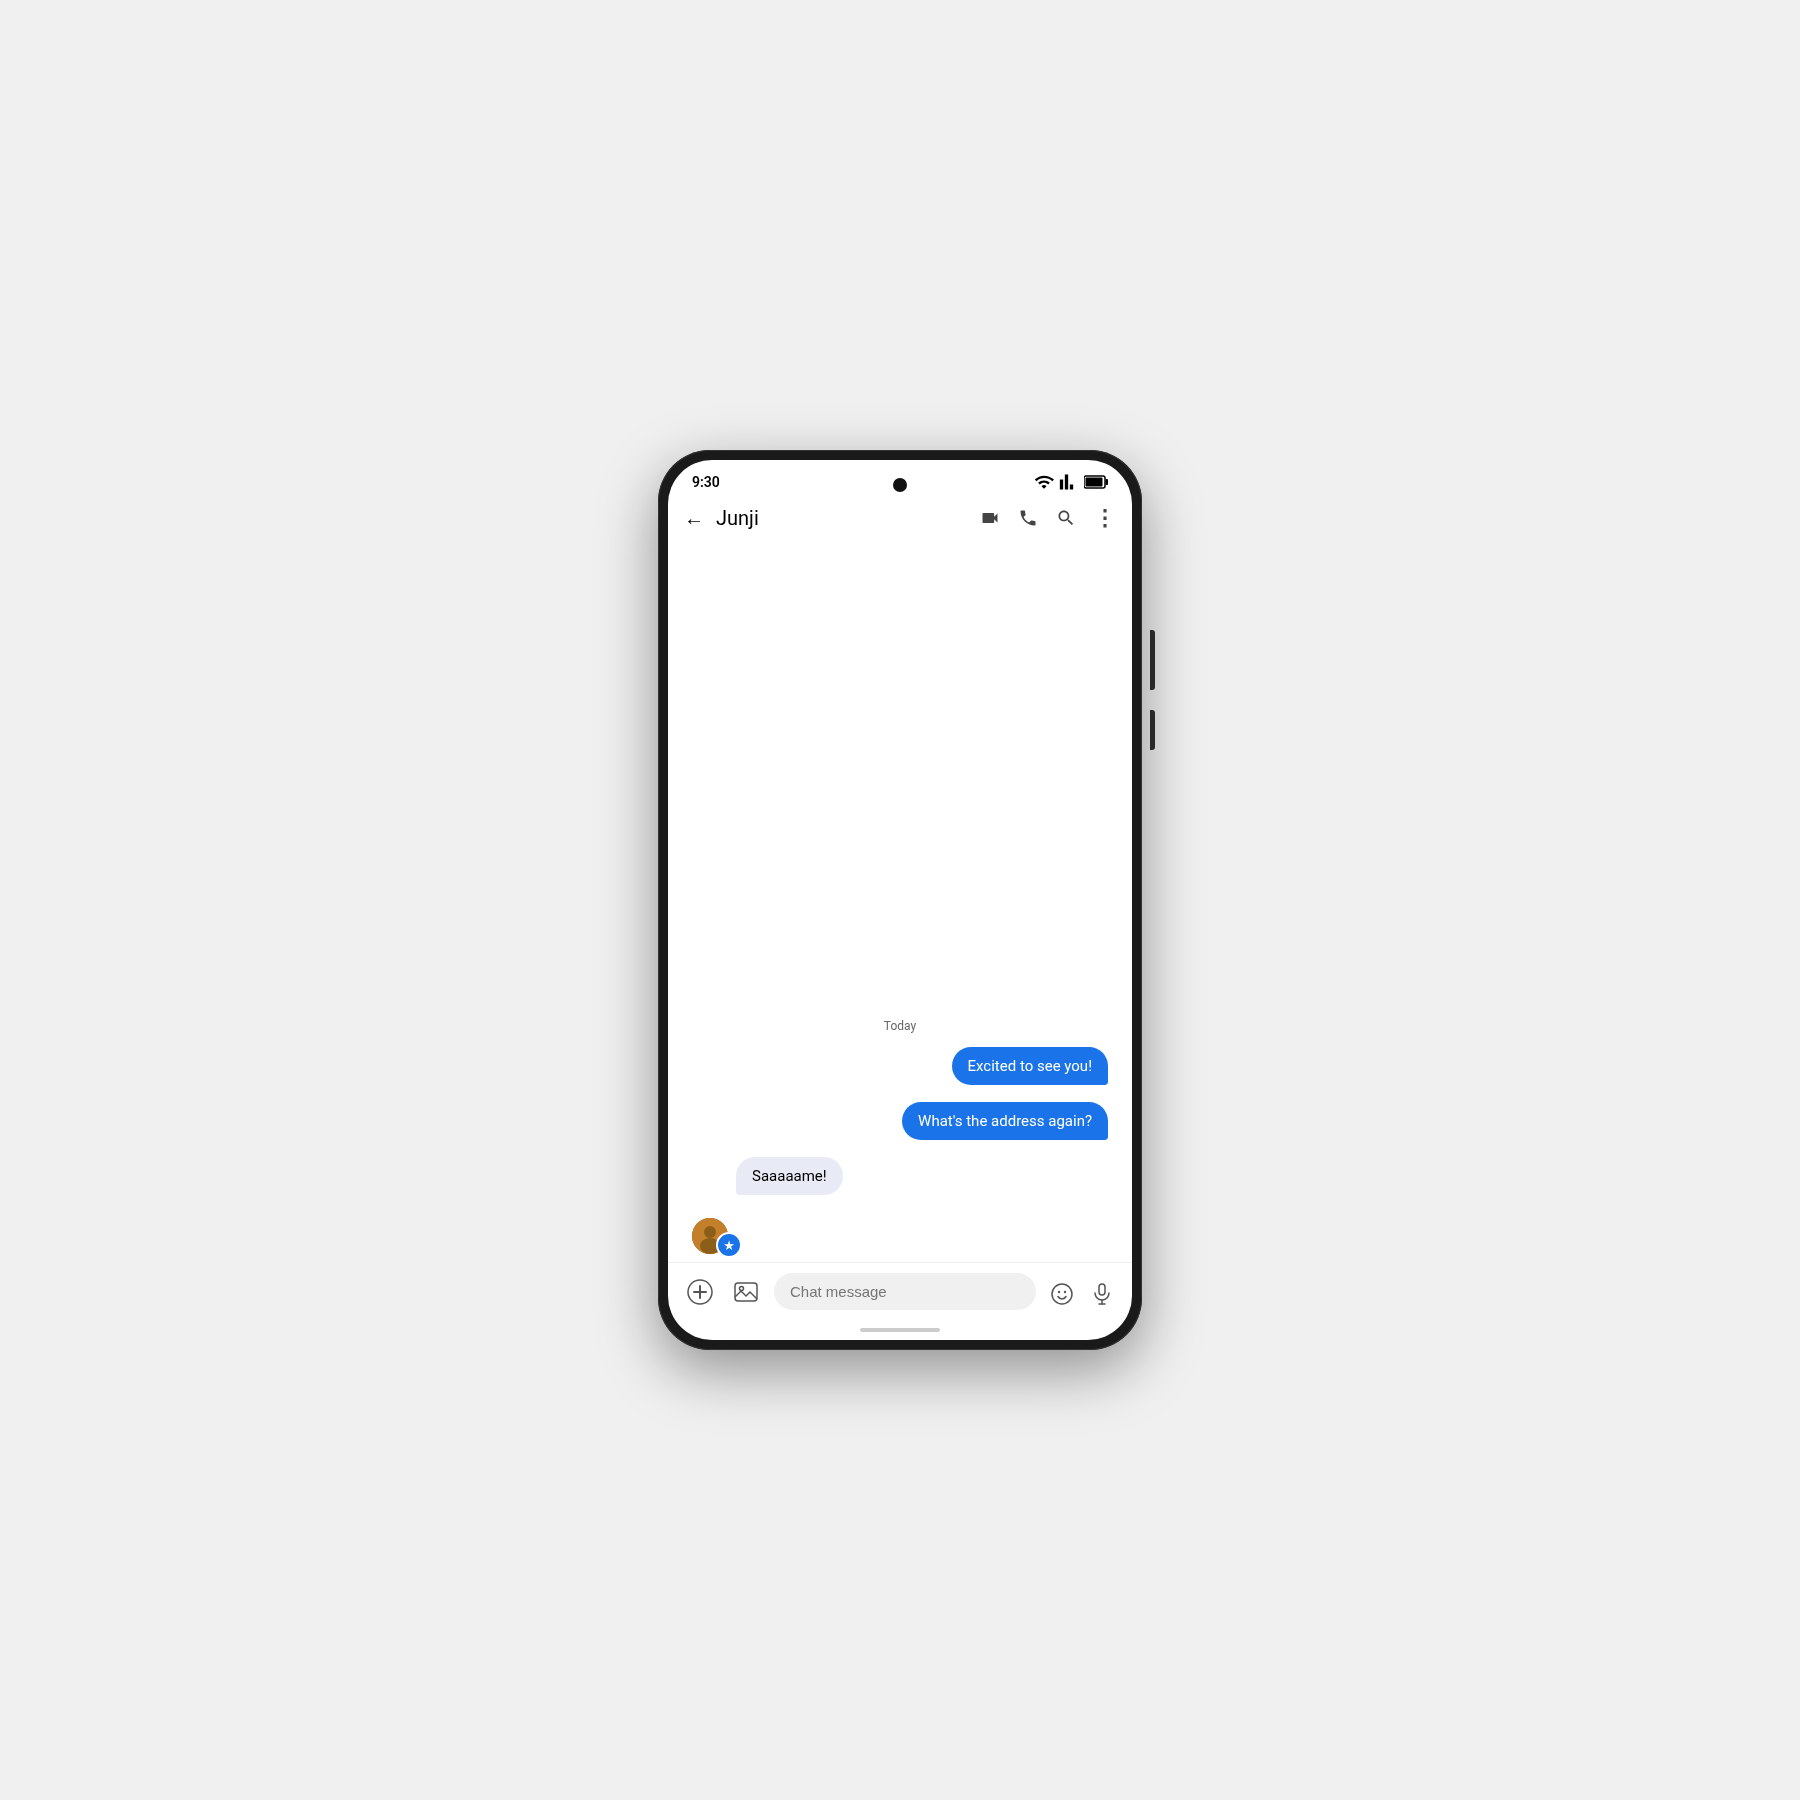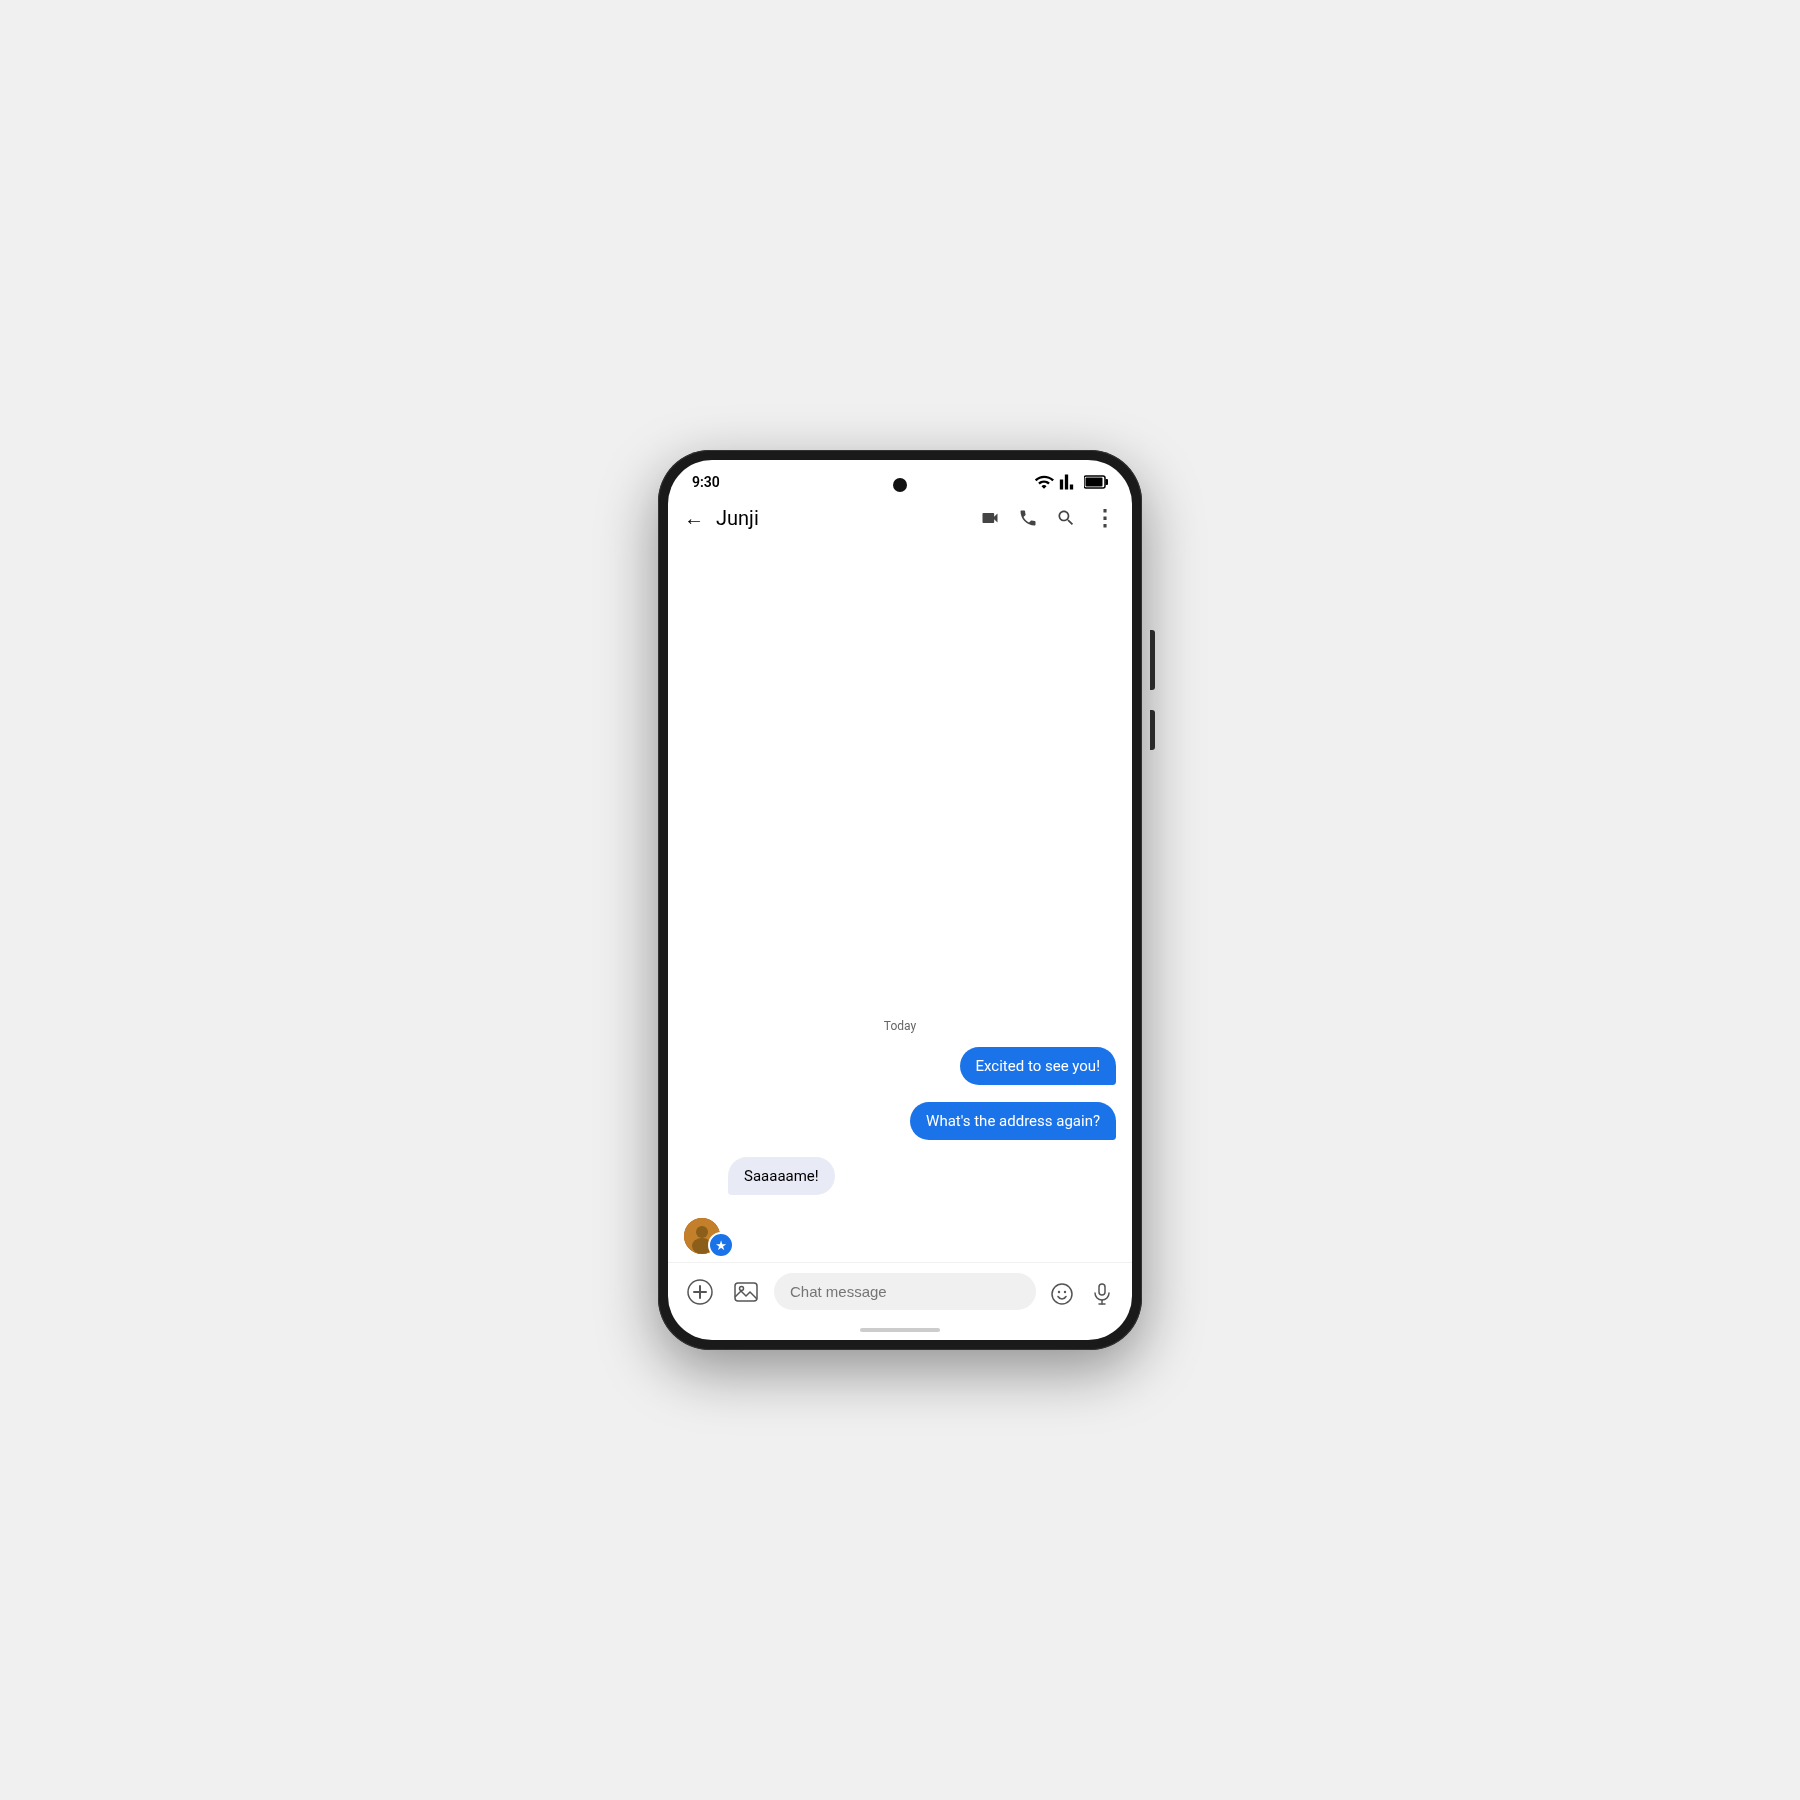--- a/index.html
+++ b/index.html
@@ -121,21 +121,21 @@
     .action-icon {
       font-size: 18px;
       color: #444;
       cursor: pointer;
     }
 
     
     .chat-area {
       flex: 1;
       overflow-y: auto;
-      padding: 8px 16px;
+      padding: 8px 24px;
       display: flex;
       flex-direction: column;
       justify-content: flex-end;
     }
 
     .date-separator {
       text-align: center;
       font-size: 12px;
       color: #666;
       margin-bottom: 14px;

